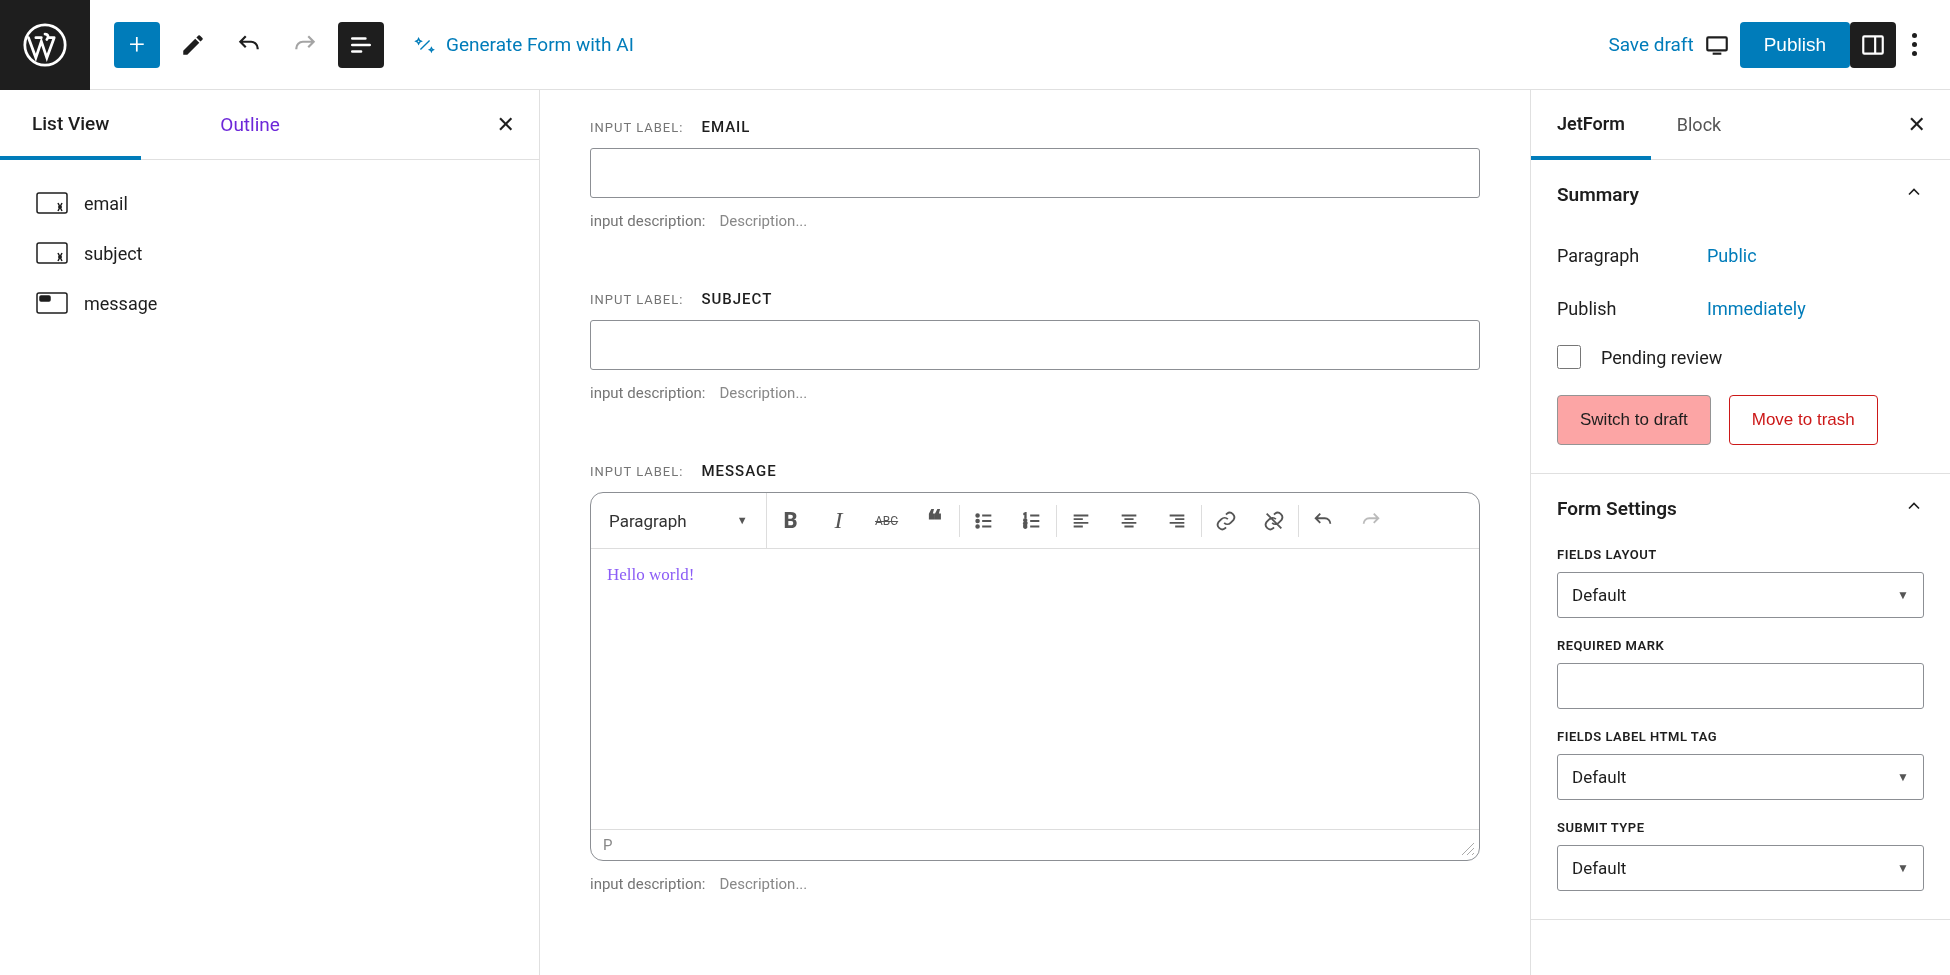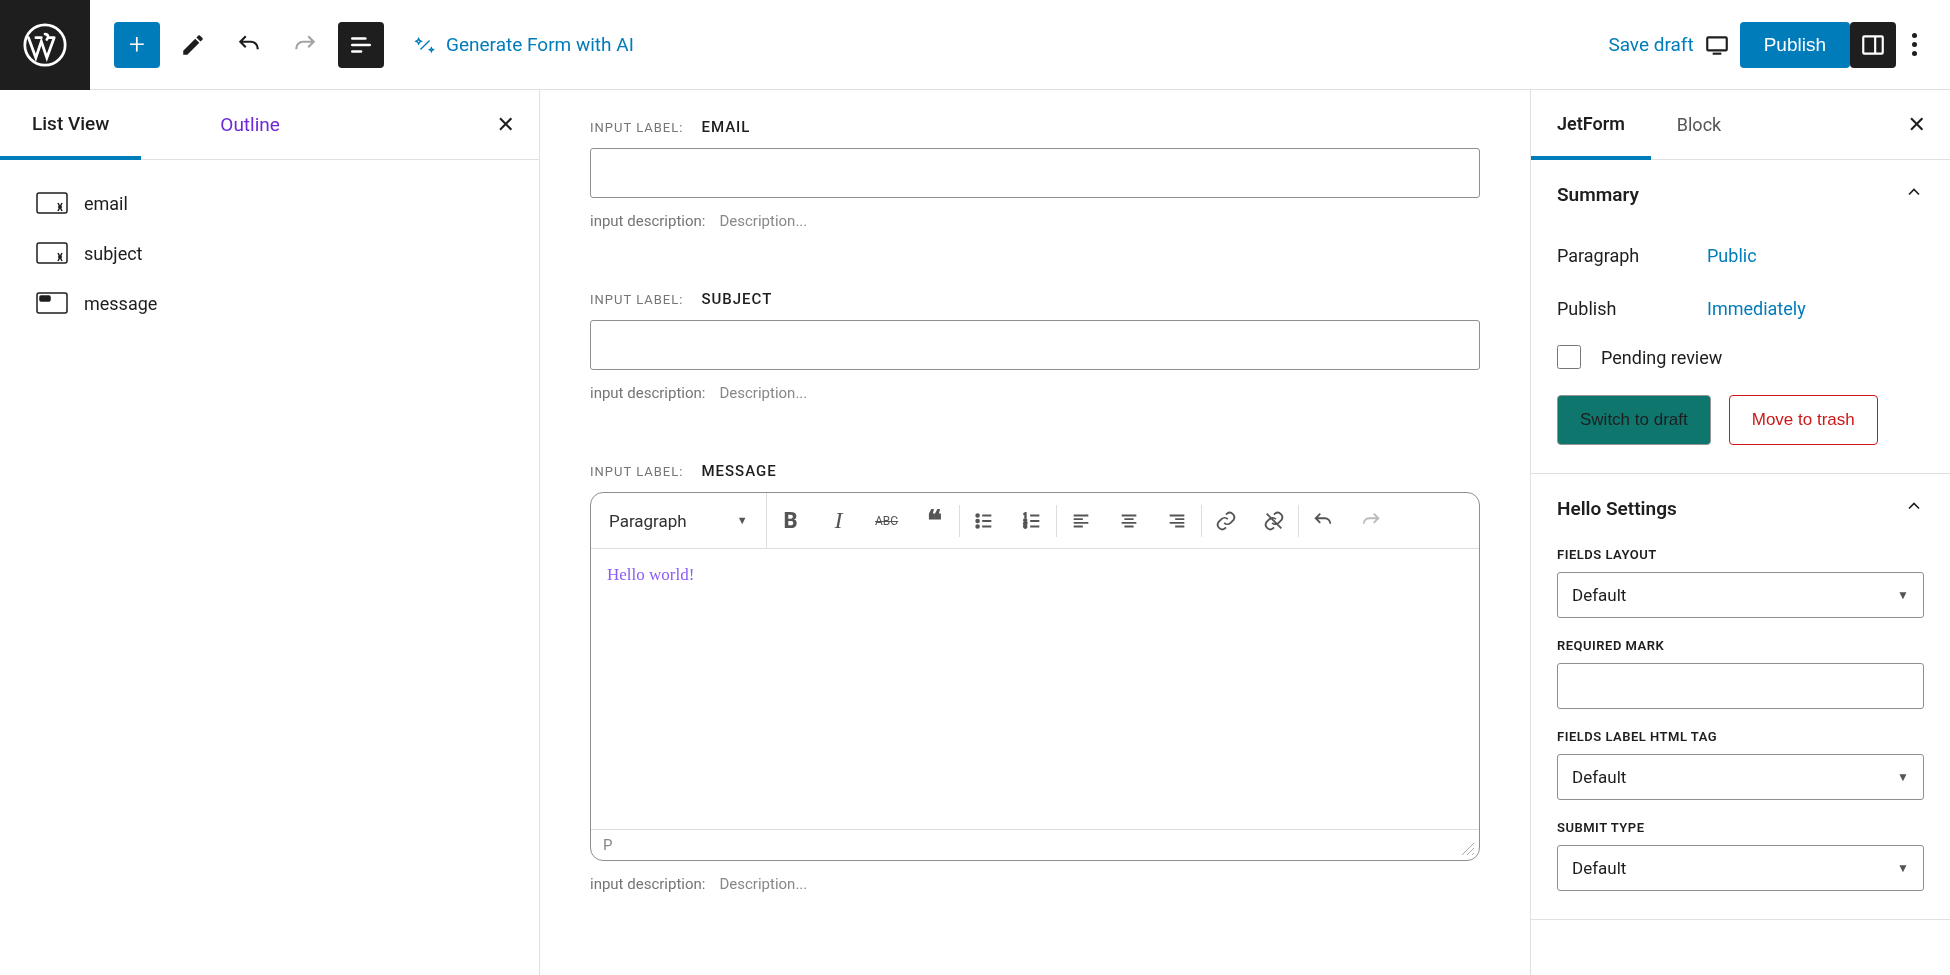--- a/index.html
+++ b/index.html
@@ -77,21 +77,21 @@
   .panel-section { border-bottom: 1px solid #e0e0e0; }
   .section-header { display: flex; align-items: center; justify-content: space-between; padding: 22px 26px; font-size: 19px; font-weight: 600; cursor: pointer; }
   .chev svg { width: 20px; height: 20px; stroke: #1e1e1e; fill: none; stroke-width: 2; }
   .section-body { padding: 0 26px 28px 26px; }
   .kv-row { display: flex; padding: 16px 0; font-size: 18px; }
   .kv-key { width: 150px; color: #1e1e1e; }
   .kv-val { color: #007cba; cursor: pointer; }
   .check-row { display: flex; align-items: center; gap: 20px; padding: 10px 0 26px 0; font-size: 18px; }
   .check-row input[type=checkbox] { width: 24px; height: 24px; }
   .btn-row { display: flex; gap: 18px; }
-  .btn-outline { border: 1px solid #949494; background: #0f766e; color: #1e1e1e; font-size: 17px; padding: 14px 22px; border-radius: 4px; cursor: pointer; }
+  .btn-outline { border: 1px solid #949494; background: #fca5a5; color: #1e1e1e; font-size: 17px; padding: 14px 22px; border-radius: 4px; cursor: pointer; }
   .btn-danger { border: 1px solid #cc1818; background: #fff; color: #cc1818; font-size: 17px; padding: 14px 22px; border-radius: 4px; cursor: pointer; }
   .field-label { text-transform: uppercase; font-size: 13px; letter-spacing: 0.5px; color: #1e1e1e; font-weight: 600; margin: 20px 0 10px 0; }
   .field-label:first-child { margin-top: 4px; }
   .select-box { width: 100%; height: 46px; border: 1px solid #8c8f94; border-radius: 3px; display: flex; align-items: center; justify-content: space-between; padding: 0 14px; font-size: 17px; color: #1e1e1e; cursor: pointer; gap: 44px; }
   .select-caret { font-size: 12px; color: #555; }
   .text-box { width: 100%; height: 46px; border: 1px solid #8c8f94; border-radius: 3px; padding: 0 14px; font-size: 17px; }
 </style>
 </head>
 <body>
 
@@ -346,21 +346,21 @@
         </div>
         <div class="btn-row">
           <button class="btn-outline">Switch to draft</button>
           <button class="btn-danger">Move to trash</button>
         </div>
       </div>
     </div>
 
     <div class="panel-section">
       <div class="section-header">
-        <span>Hello Settings</span>
+        <span>Form Settings</span>
         <span class="chev"><svg viewBox="0 0 24 24">
               <path d="M6 15l6-6 6 6"></path>
             </svg></span>
       </div>
       <div class="section-body">
         <div class="field-label">FIELDS LAYOUT</div>
         <div class="select-box">
           <span>Default</span>
           <span class="select-caret">▼</span>
         </div>

